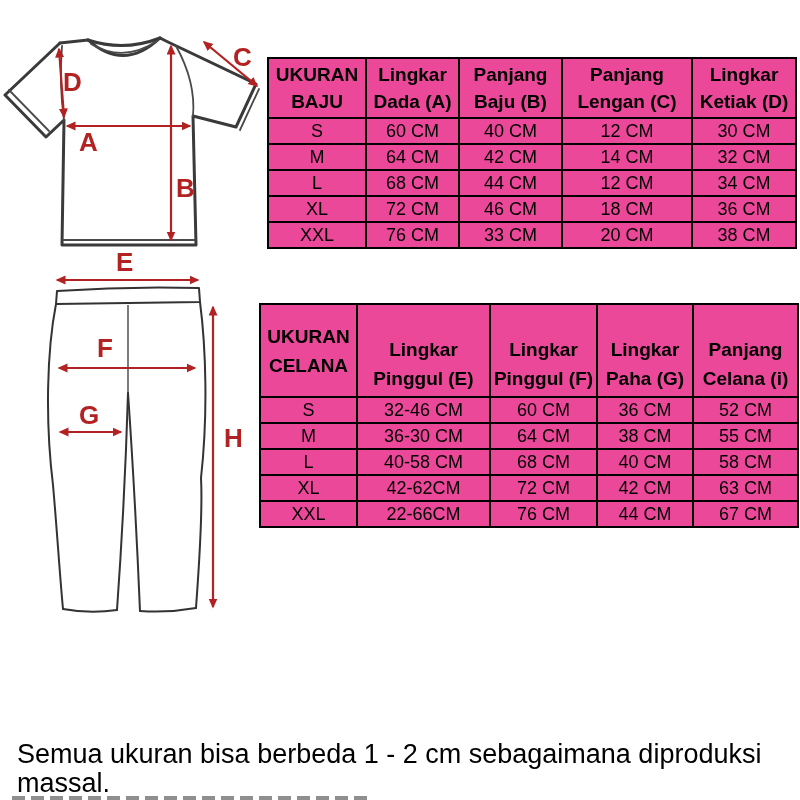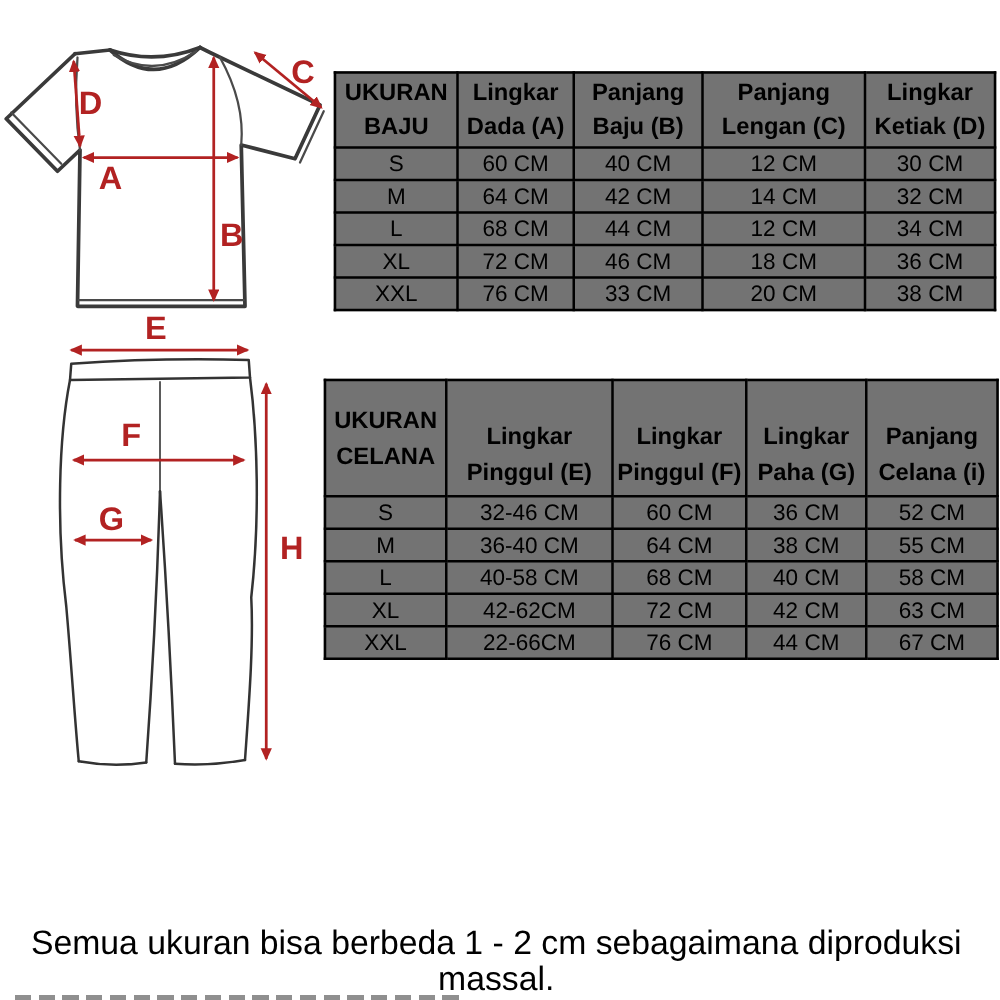--- a/index.html
+++ b/index.html
@@ -9,35 +9,35 @@
   
   #diagram-svg{position:absolute;left:0;top:0;}
   .outline{stroke:#3a3a3a;stroke-width:3;fill:none;stroke-linecap:round;stroke-linejoin:round;}
   .outline-thin{stroke:#4a4a4a;stroke-width:1.8;fill:none;stroke-linecap:round;}
   .pants-line{stroke:#333333;stroke-width:2;fill:none;stroke-linecap:round;stroke-linejoin:round;}
   .pants-thin{stroke:#444444;stroke-width:1.4;fill:none;}
   .marrow{stroke:#b22222;stroke-width:2.2;fill:none;}
   .mlabel{fill:#b22222;font-weight:bold;font-size:26px;font-family:"Liberation Sans",sans-serif;}
 
   
-  table{border-collapse:collapse;table-layout:fixed;position:absolute;background:#737373;color:#000;}
+  table{border-collapse:collapse;table-layout:fixed;position:absolute;background:#ec4899;color:#000;}
   th,td{border:2px solid #000;text-align:center;padding:0;overflow:hidden;}
   th{font-weight:bold;font-size:19px;line-height:27px;vertical-align:middle;}
   td{font-weight:normal;font-size:18px;height:24px;line-height:24px;}
 
   #table-baju{left:267px;top:57px;width:528px;}
   #table-baju th{height:58px;}
 
   #table-celana{left:259px;top:303px;width:538px;}
   #table-celana th{height:88px;line-height:29px;}
   #table-celana th.measure{vertical-align:bottom;padding-bottom:3px;}
 
   
   #size-note{position:absolute;left:17px;top:740px;width:760px;
-             font-size:27px;line-height:29px;color:#000;text-align:center;}
+             font-size:27px;line-height:29px;color:#000;}
   #clipped-line{position:absolute;left:12px;top:796px;width:360px;height:4px;
                 background:repeating-linear-gradient(90deg,#8f8f8f 0 13px,transparent 13px 19px);}
 </style>
 </head>
 <body>
 
 <div id="page">
 
   <svg id="diagram-svg" width="270" height="650" viewBox="0 0 270 650">
     <defs>
@@ -198,21 +198,21 @@
     </tr>
     <tr>
       <td>S</td>
       <td>32-46 CM</td>
       <td>60 CM</td>
       <td>36 CM</td>
       <td>52 CM</td>
     </tr>
     <tr>
       <td>M</td>
-      <td>36-40 CM</td>
+      <td>36-30 CM</td>
       <td>64 CM</td>
       <td>38 CM</td>
       <td>55 CM</td>
     </tr>
     <tr>
       <td>L</td>
       <td>40-58 CM</td>
       <td>68 CM</td>
       <td>40 CM</td>
       <td>58 CM</td>

